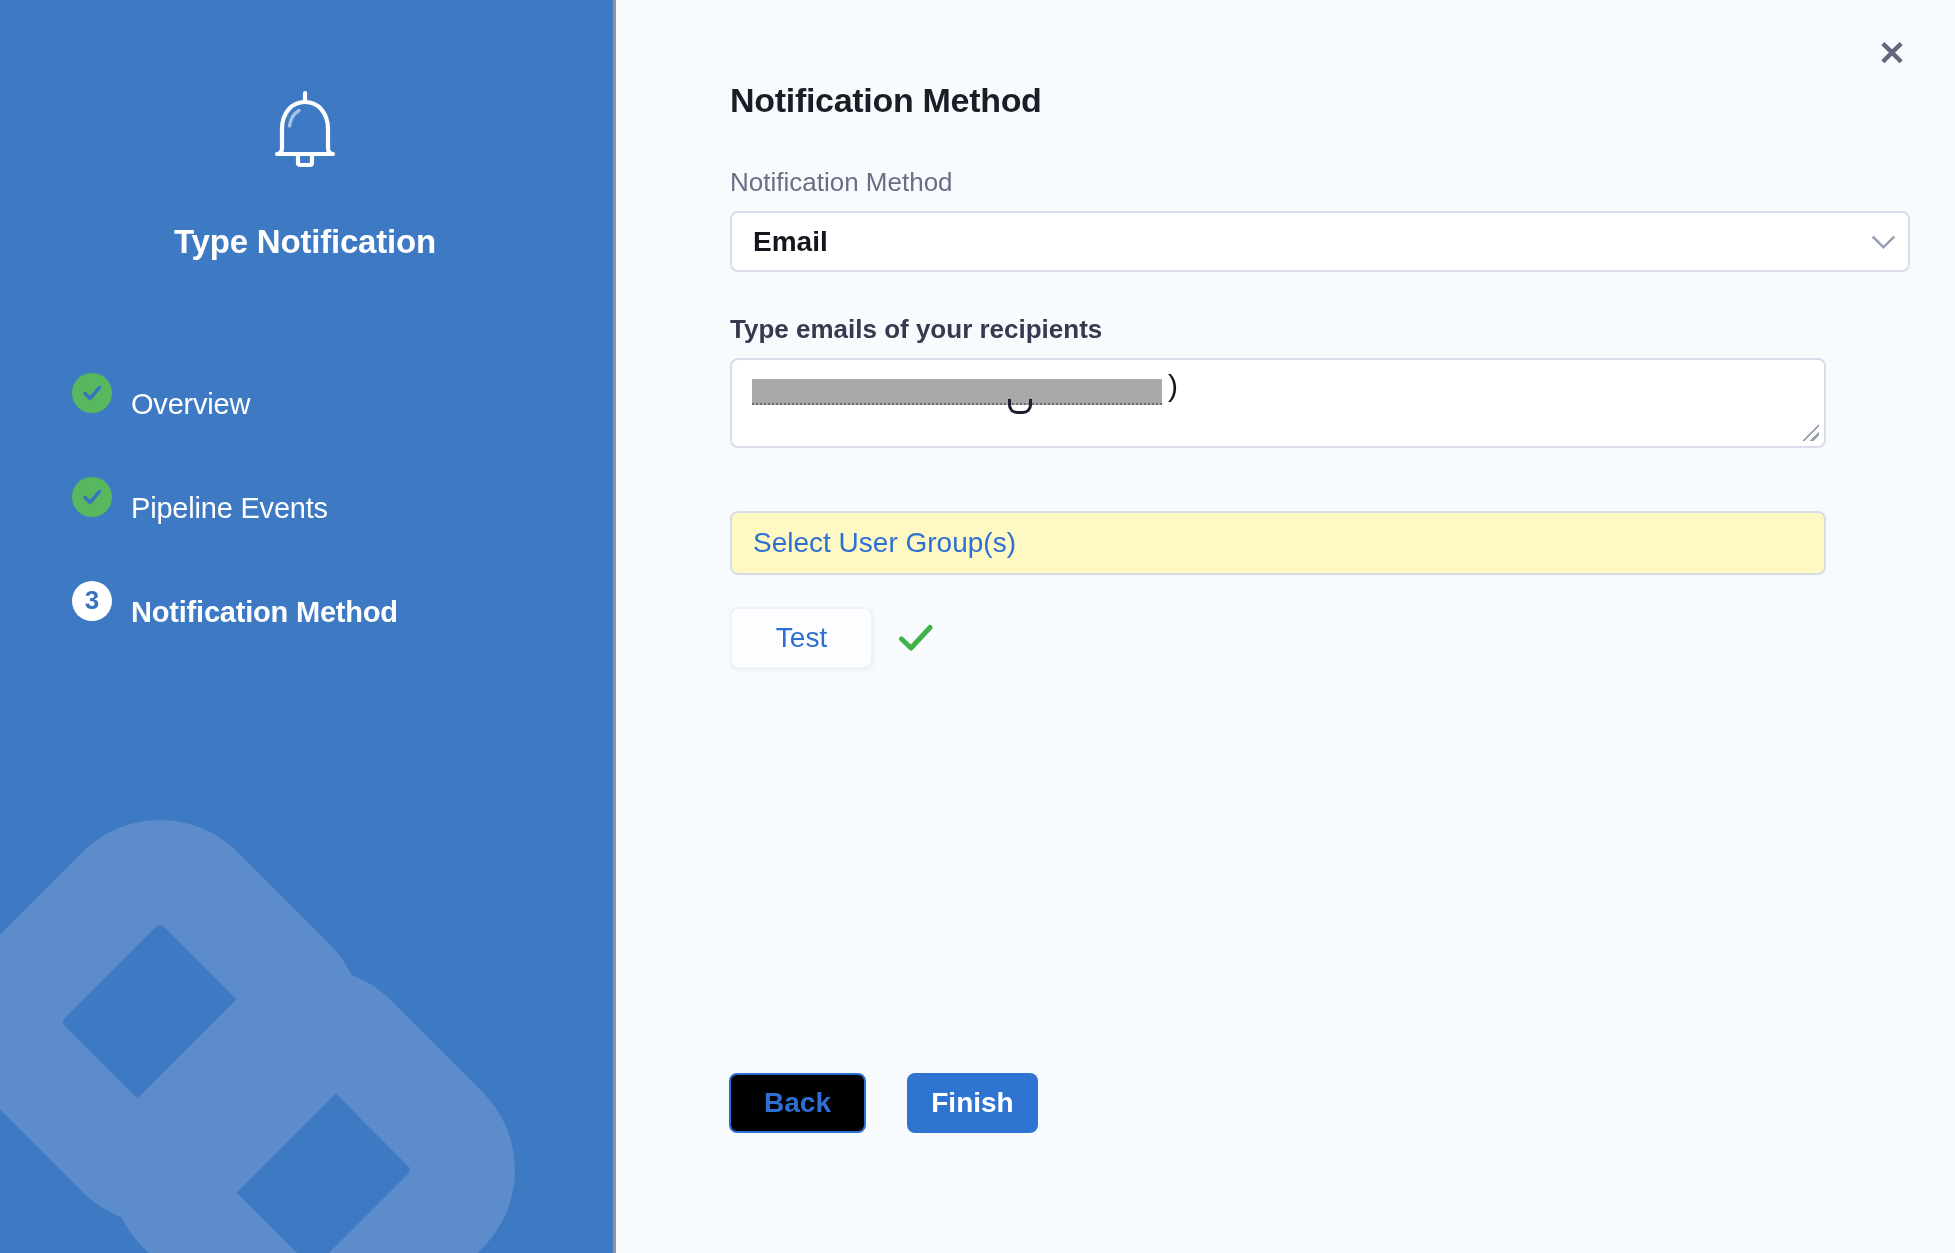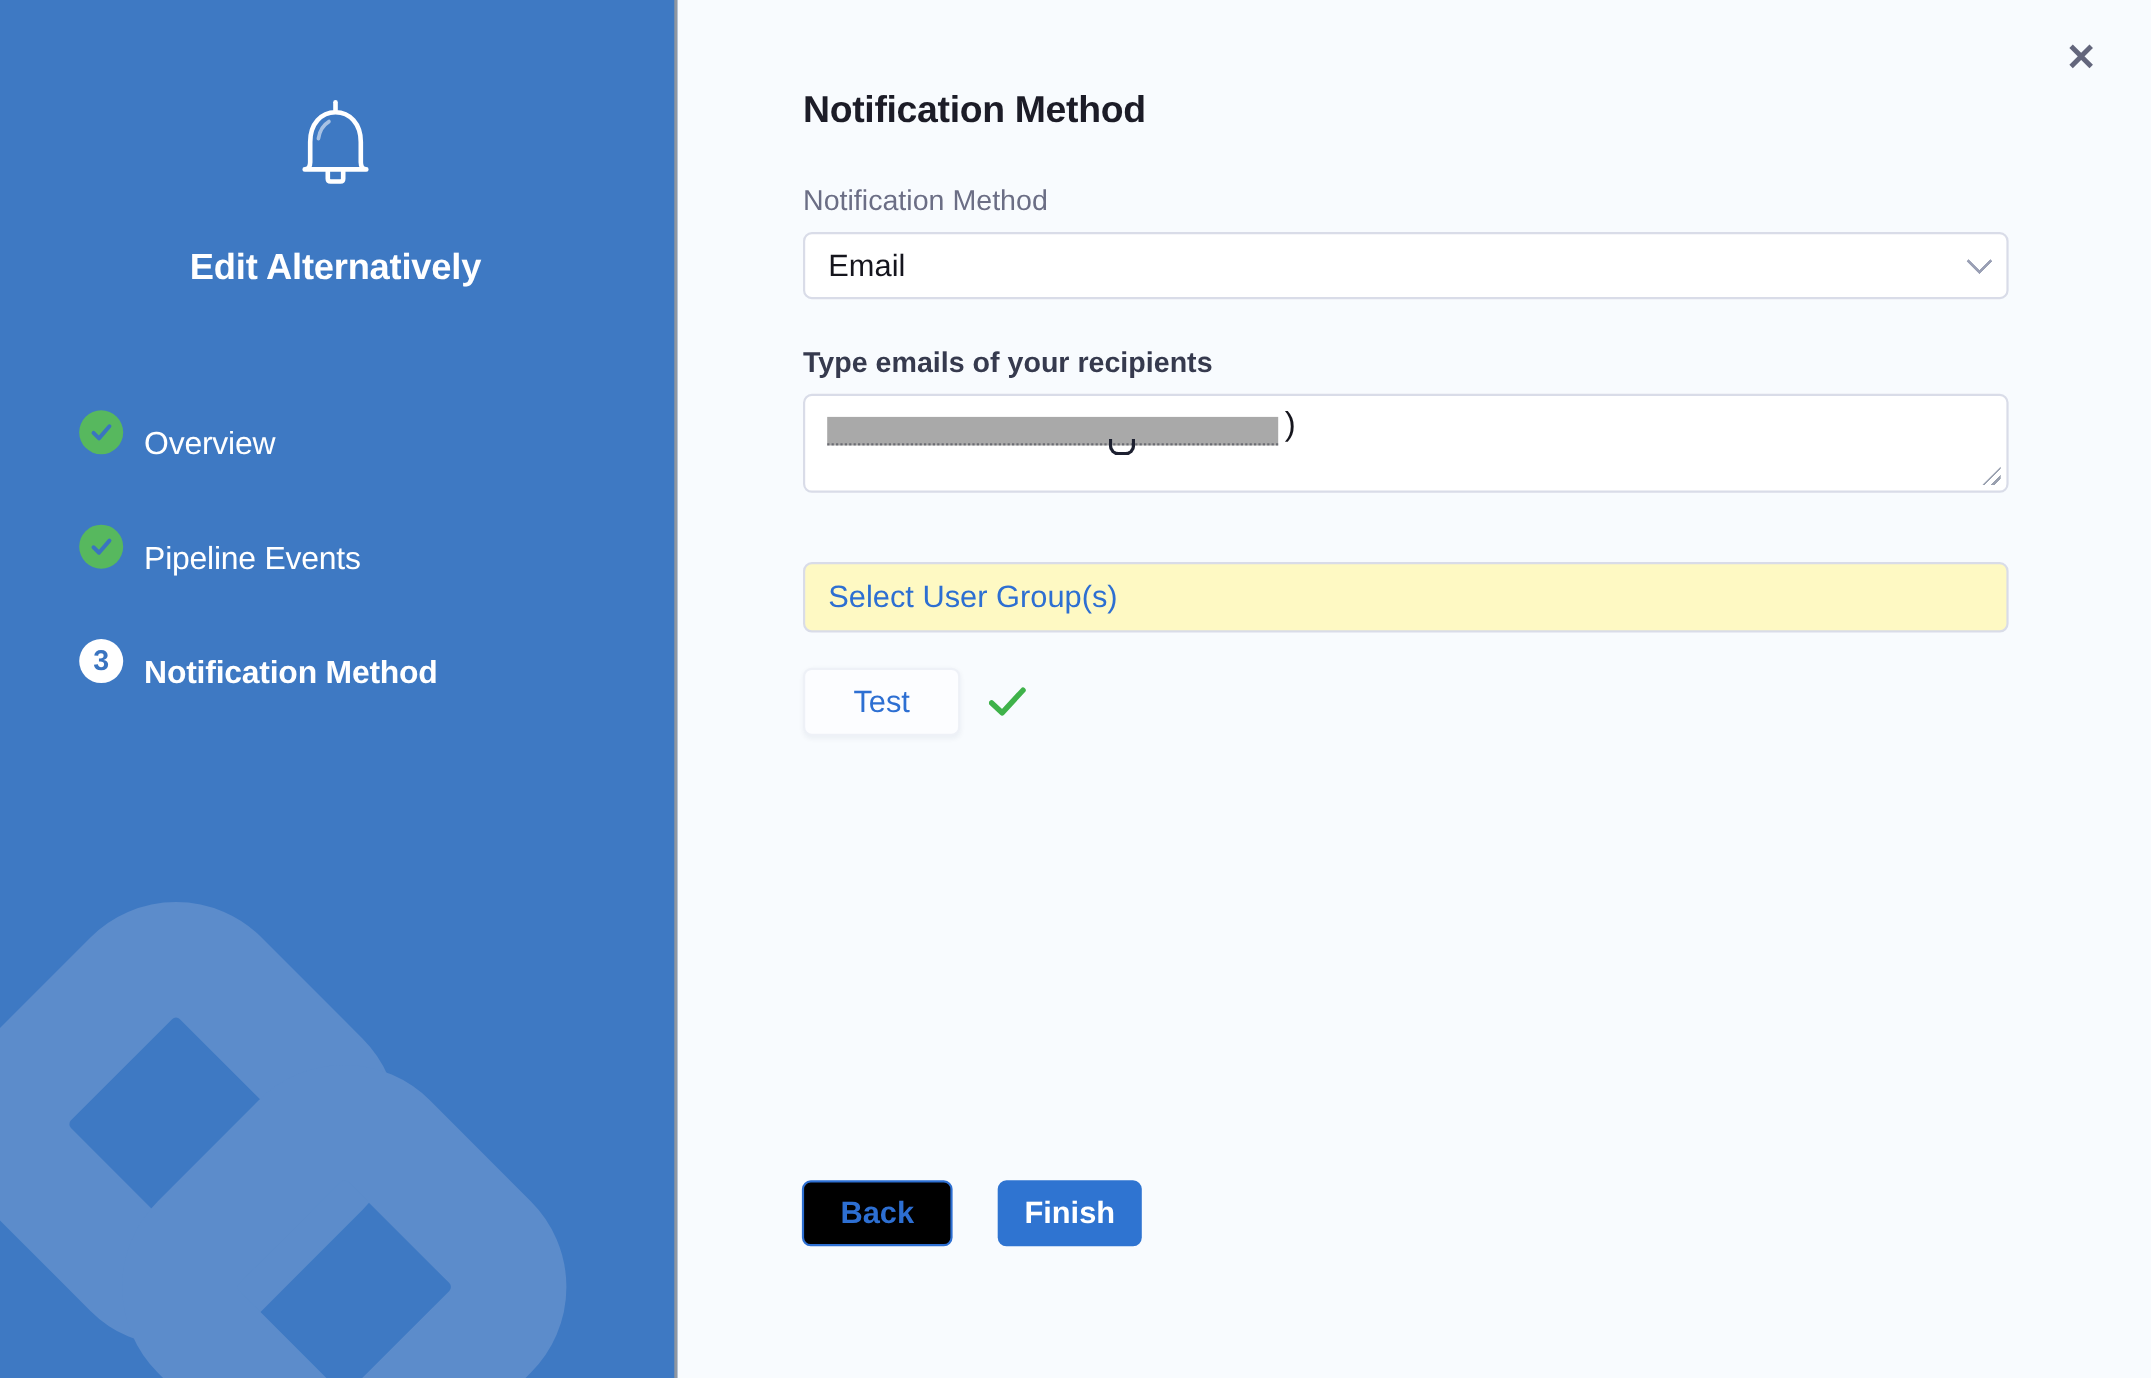--- a/index.html
+++ b/index.html
@@ -44,24 +44,24 @@
   .panel-title{position:absolute;left:114px;top:80px;margin:0;
                font-size:34px;line-height:40px;font-weight:600;color:#1C1C27;
                letter-spacing:-0.3px;}
 
   .f-label{position:absolute;left:114px;font-size:26px;line-height:30px;color:#6B6E85;}
   .f-label.bold{font-weight:700;color:#363A4E;}
   .lbl-method{top:167px;}
   .lbl-recipients{top:314px;}
   .lbl-usergroup{top:474px;font-size:25px;white-space:nowrap;}
 
-  .select-box{position:absolute;left:114px;top:211px;width:1096px;height:61px;
+  .select-box{position:absolute;left:114px;top:211px;width:1180px;height:61px;
               box-sizing:border-box;background:#FFFFFF;border:2px solid #D9DCE8;
               border-radius:8px;display:flex;align-items:center;
-              padding:0 16px 0 21px;cursor:pointer;}
+              padding:0 16px 0 21px;cursor:pointer;font-weight:bold;}
   .select-value{flex:1;font-size:28px;color:#15151D;}
   .chevron{width:14px;height:14px;margin-top:-8px;border-radius:1px;
            border-right:3.5px solid #9AA0B5;border-bottom:3.5px solid #9AA0B5;
            transform:rotate(45deg);}
 
   .textarea-box{position:absolute;left:114px;top:358px;width:1096px;height:90px;
                 box-sizing:border-box;background:#FFFFFF;border:2px solid #D9DCE8;
                 border-radius:8px;cursor:text;}
   .redact-bar{position:absolute;left:20px;top:19px;width:410px;height:24px;
               background:#A9A9A9;border-bottom:2px dotted rgba(45,47,60,0.5);}
@@ -102,21 +102,21 @@
       <div class="ring r2"></div>
     </div>
 
     <div class="sidebar-header">
       <svg width="74" height="78" viewBox="0 0 74 78" fill="none">
         <path d="M37 3 V10" stroke="#FFFFFF" stroke-width="4.2" stroke-linecap="round"></path>
         <path d="M9 64 C12.5 64 14 61 14 57.5 V39 C14 22.5 24 12 37 12 C50 12 60 22.5 60 39 V57.5 C60 61 61.5 64 65 64 Z" stroke="#FFFFFF" stroke-width="4.2" stroke-linejoin="round" stroke-linecap="round"></path>
         <path d="M30 64 V72.5 Q30 75 32.5 75 H41.5 Q44 75 44 72.5 V64" stroke="#FFFFFF" stroke-width="4.2" stroke-linecap="round"></path>
         <path d="M31 20.5 C26 23.5 22.5 29 21.5 36" stroke="rgba(255,255,255,0.55)" stroke-width="3.4" stroke-linecap="round"></path>
       </svg>
-      <h1 class="sidebar-title">Edit Alternatively</h1>
+      <h1 class="sidebar-title">Type Notification</h1>
     </div>
 
     <div class="steps">
 
       <div class="step">
         <span class="badge done">
           <svg width="22" height="22" viewBox="0 0 22 22" fill="none">
             <polyline points="4,11.5 9,16.5 18.5,5.5" stroke="#3A74C0" stroke-width="3.6" fill="none" stroke-linecap="round" stroke-linejoin="round"></polyline>
           </svg>
         </span>

